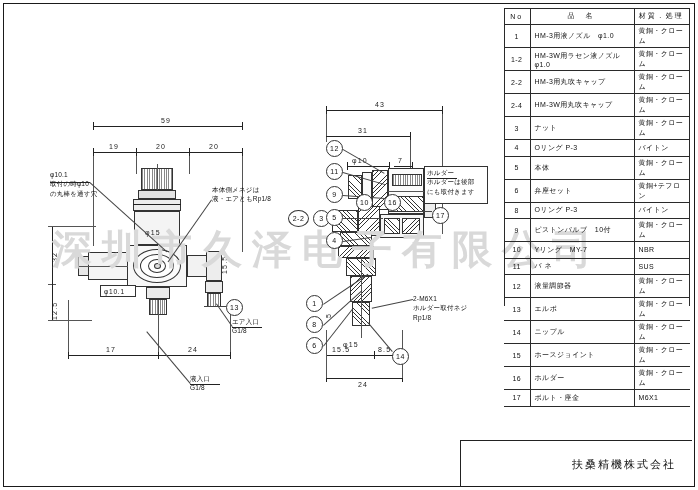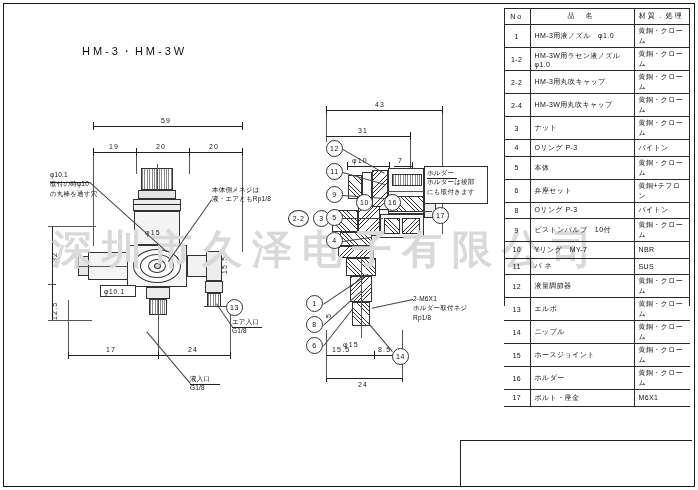--- a/index.html
+++ b/index.html
@@ -127,21 +127,20 @@
   .note { position: absolute; font-size: 6.5px; color: #111; line-height: 1.45; letter-spacing: 0.2px; }
 </style>
 </head>
 <body>
 
 <div id="sheet">
   <div class="frame"></div>
 
   <div class="wm" style="left:52px; top:222px;">深圳市久泽电子有限公司</div>
 
-  <div id="title">HM-3・HM-3W</div>
 
   <div>
 
     <div class="ln hl" style="left:93px; top:126px; width:149px;"></div>
     <div class="ln vl" style="left:93px; top:122px; height:8px;"></div>
     <div class="ln vl" style="left:242px; top:122px; height:8px;"></div>
     <div class="txt dim" style="left:161px; top:116px;">59</div>
 
     <div class="ln hl" style="left:93px; top:152px; width:149px;"></div>
     <div class="ln vl" style="left:93px; top:148px; height:8px;"></div>
@@ -450,15 +449,16 @@
           <td class="c-mt">黄銅・クローム</td>
         </tr>
         <tr>
           <td class="c-no">17</td>
           <td class="c-nm">ボルト・座金</td>
           <td class="c-mt">M6X1</td>
         </tr>
       </tbody>
   </table>
 
+  <div id="company">扶桑精機株式会社</div>
   <div class="ln hl" style="left:460px; top:440px; width:232px;"></div>
   <div class="ln vl" style="left:460px; top:440px; height:47px;"></div>
 </div>
 
 </body></html>

